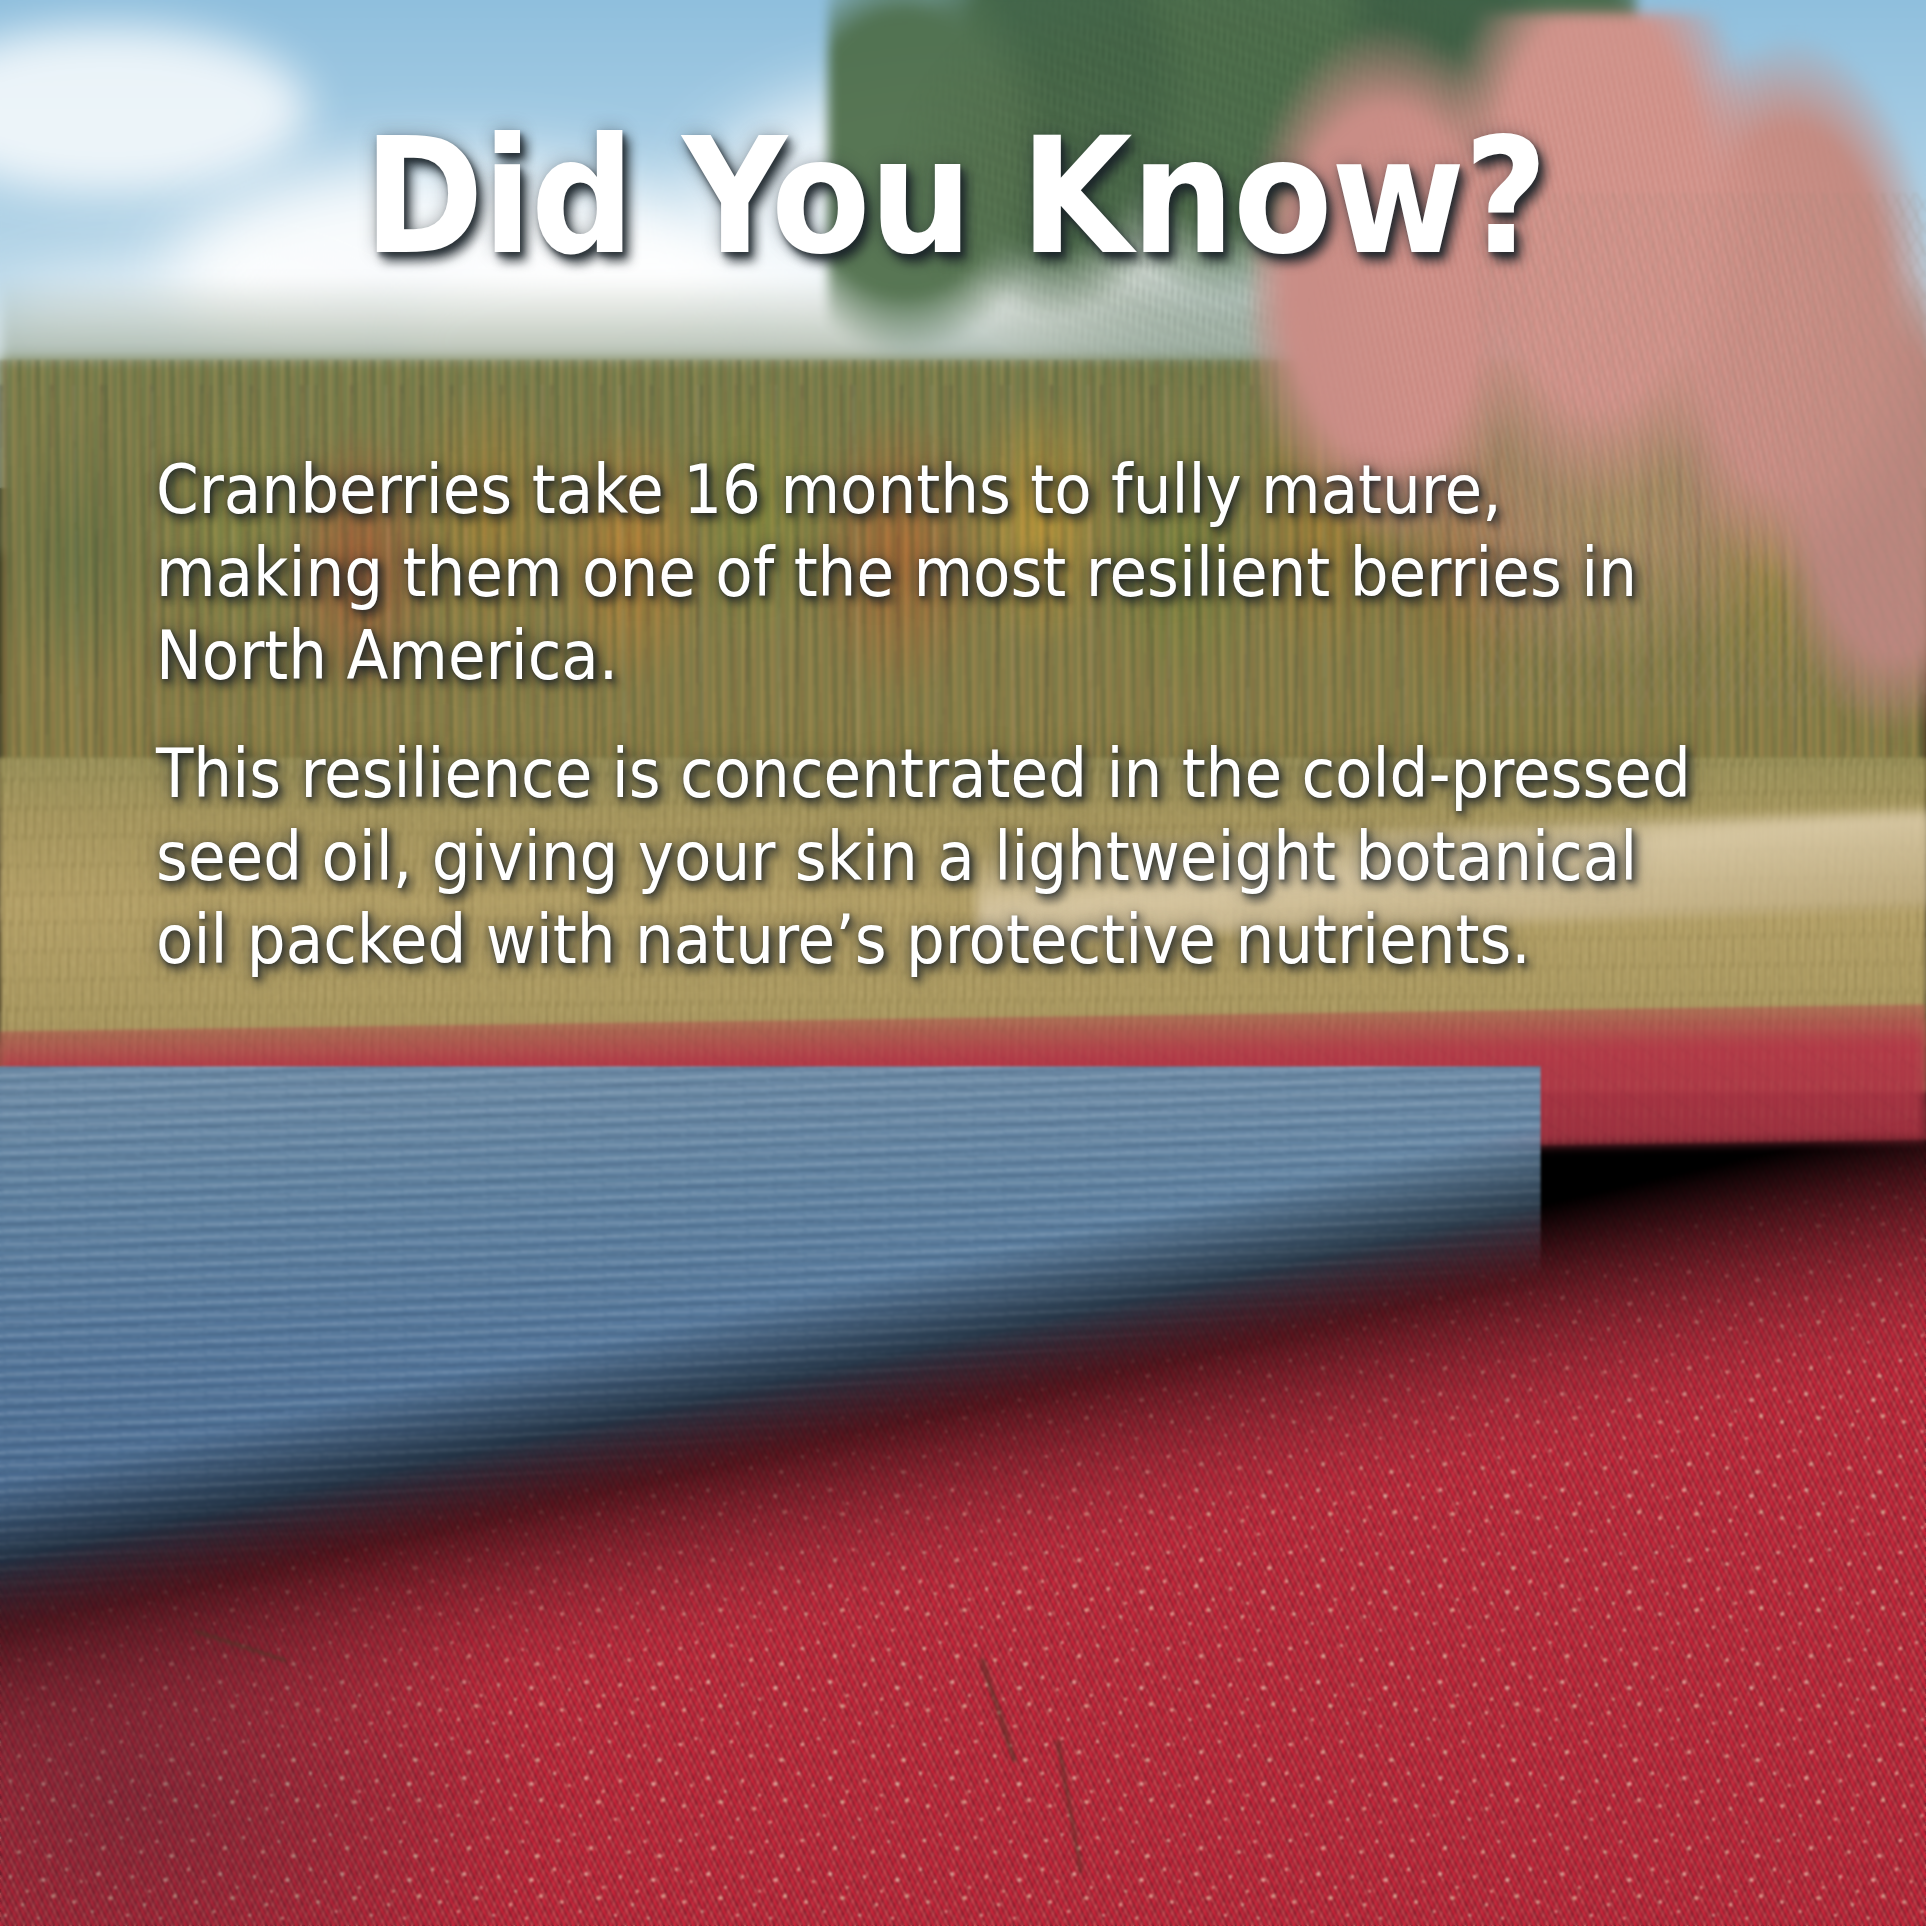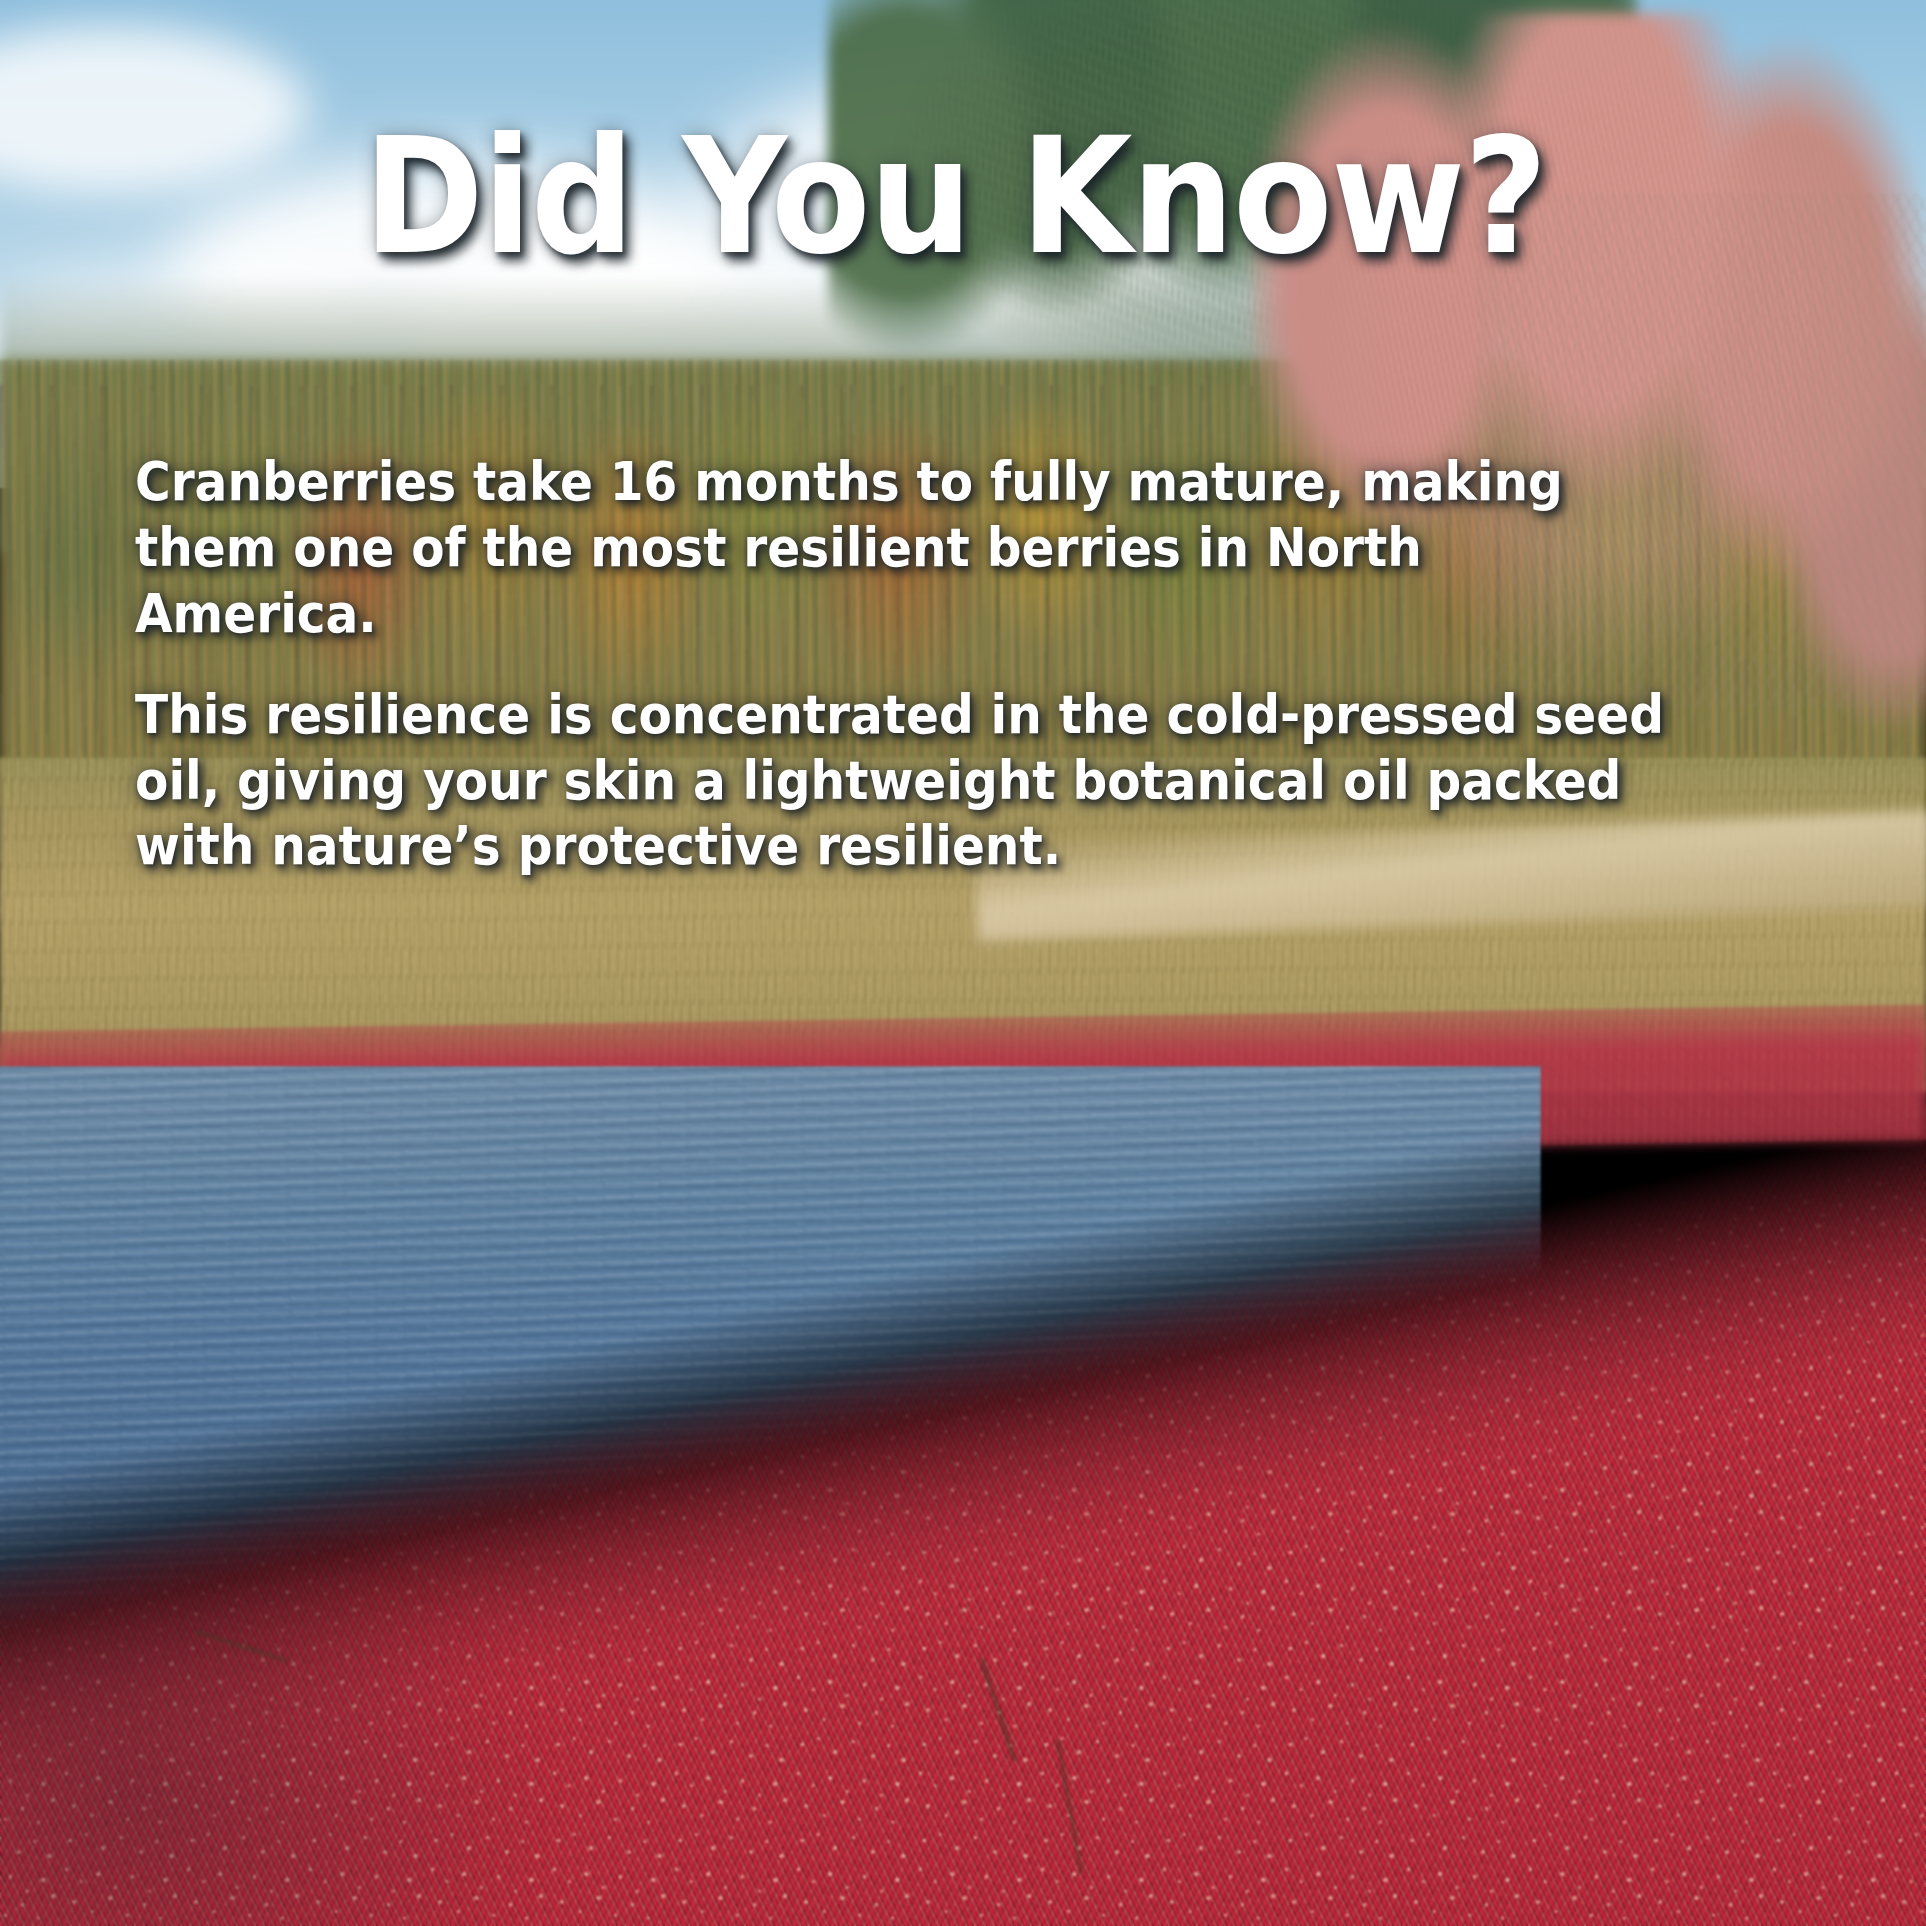--- a/index.html
+++ b/index.html
@@ -295,25 +295,25 @@
     color:#ffffff;
     text-shadow:
        6.4px 9px 10.3px rgba(26,34,40,.78),
         2.6px  3.9px  5.8px rgba(30,38,46,.60),
         0px  0px 18px rgba(40,48,56,.38);
     white-space:nowrap;
   }
 
   .body-copy {
     position:absolute;
-    left:135px; top:449px;
+    left:156px; top:449px;
     width:1669px;
     font-family:"DejaVu Sans Condensed","Liberation Sans Narrow","Liberation Sans", sans-serif;
-    font-weight:bold;
-    font-size:54px;
+    font-weight:normal;
+    font-size:68px;
     line-height:1.22;
     color:#ffffff;
     text-shadow:
         4.5px  5.8px 9px rgba(22,28,34,.70),
         1.3px  1.9px  4.5px rgba(24,30,36,.62),
         0px  0px 14px rgba(34,42,50,.50),
         0px  0px 28px rgba(30,38,46,.34);
   }
   .para { margin:0; }
   .para + .para { margin-top:35px; }
@@ -375,18 +375,18 @@
     <div class="photo-soft"></div>
     <div class="vignette"></div>
   </div>
 
   <div class="content">
 
     <h1 class="headline">Did You Know?</h1>
 
     <div class="body-copy">
       <p class="para para-1">Cranberries take 16 months to fully mature, making them one of the most resilient berries in North America.</p>
-      <p class="para para-3">This resilience is concentrated in the cold-pressed seed oil, giving your skin a lightweight botanical oil packed with nature’s protective resilient.</p>
+      <p class="para para-3">This resilience is concentrated in the cold-pressed seed oil, giving your skin a lightweight botanical oil packed with nature’s protective nutrients.</p>
     </div>
 
   </div>
 </div>
 
 
 </body></html>

